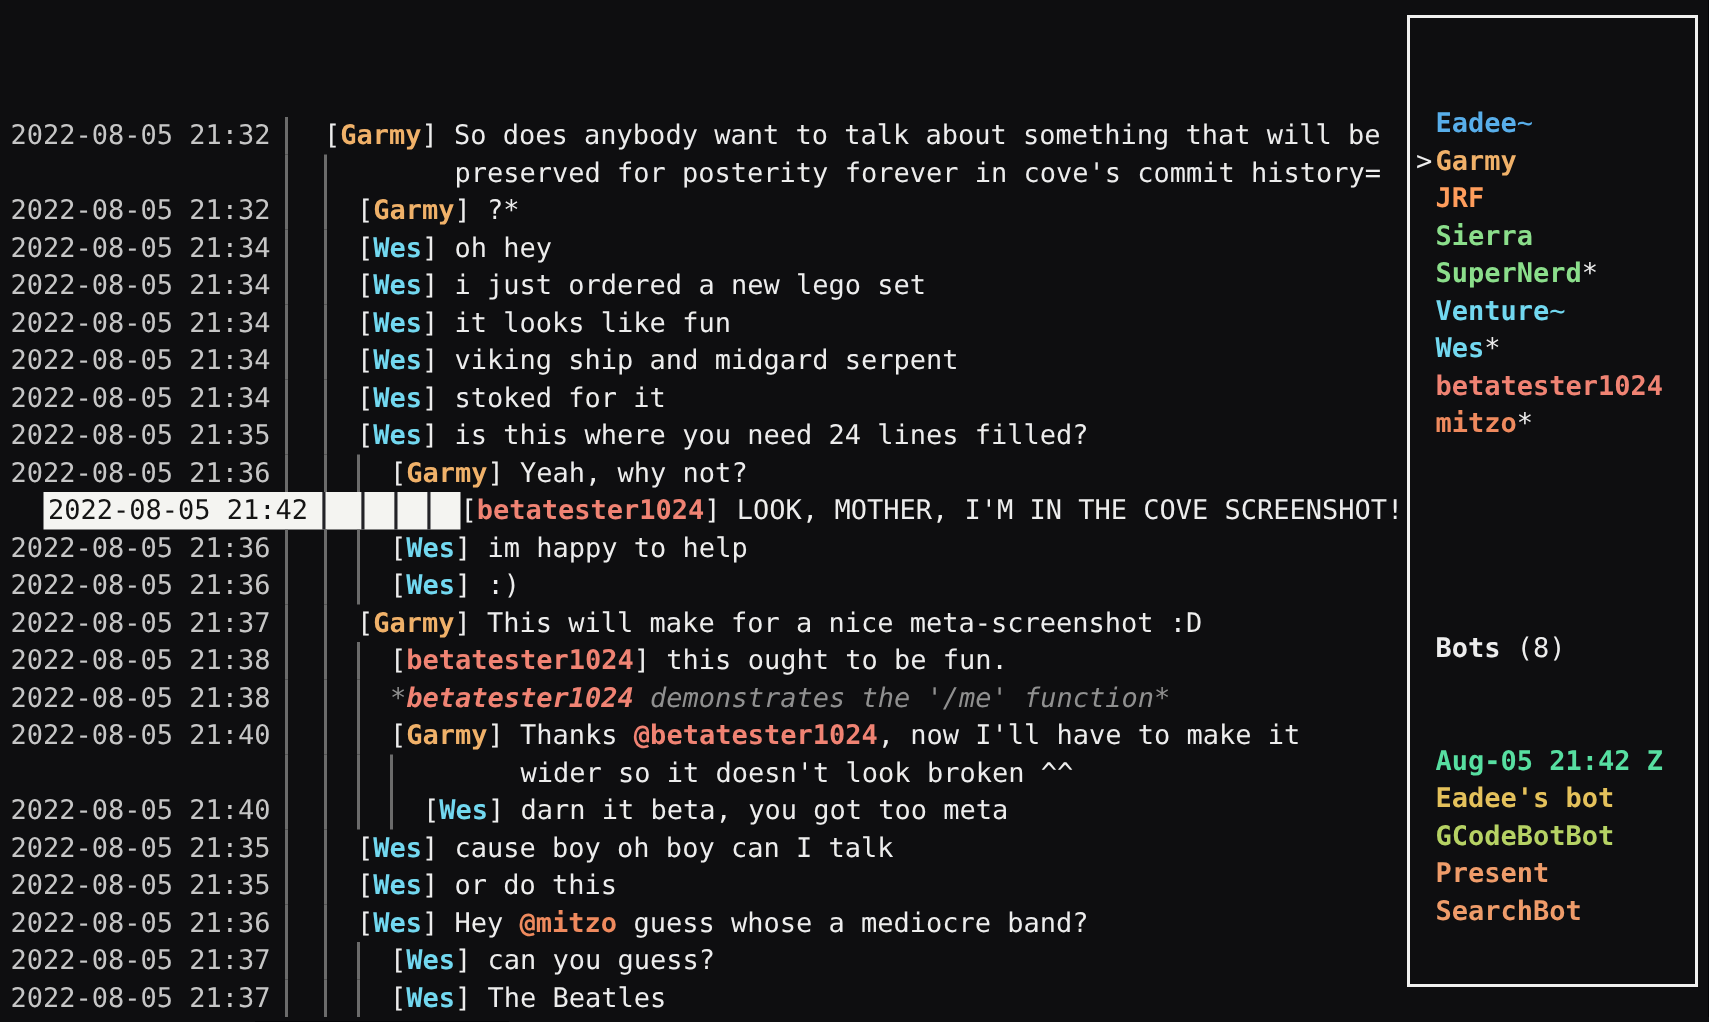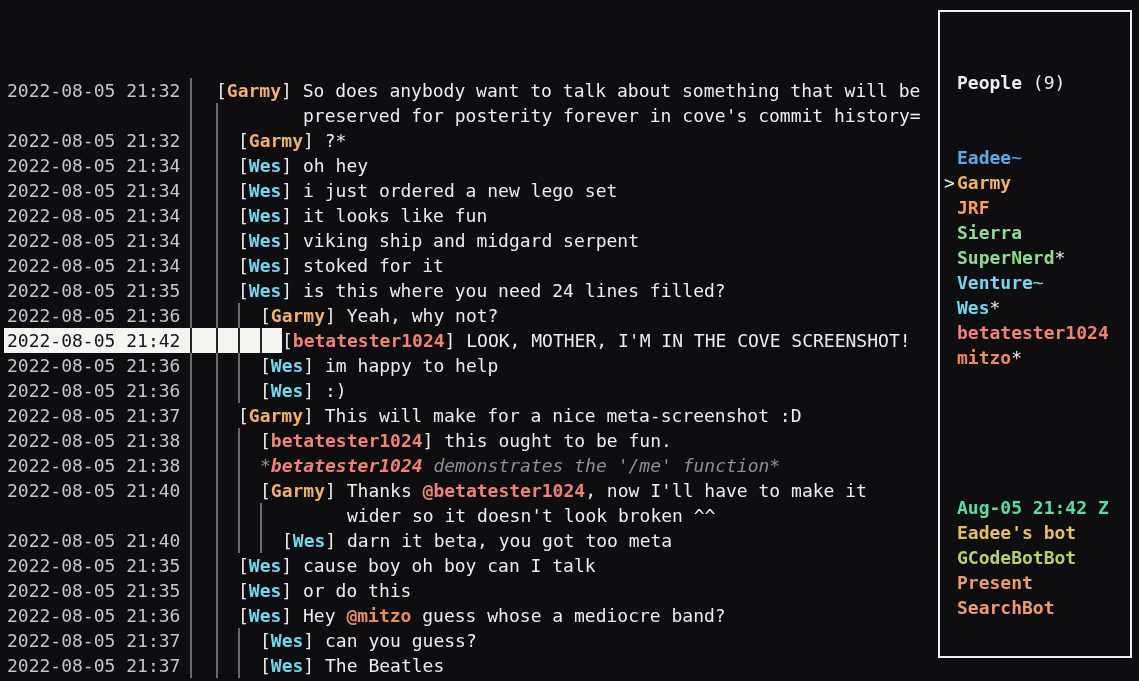--- a/index.html
+++ b/index.html
@@ -20,21 +20,21 @@
     line-height:46px;padding-left:13px;box-sizing:content-box;
   }
 
   
   .chat{position:absolute;left:4px;top:78px;width:1139px;}
   .chat-row{display:flex;height:25px;align-items:stretch;}
   .ts{flex:0 0 186px;box-sizing:border-box;padding-left:3px;color:var(--c-ts,#c2c2c2);}
   .gdiv{flex:0 0 26px;box-sizing:border-box;border-left:2px solid var(--c-line,#6b6b6b);}
   .guide{flex:0 0 22px;box-sizing:border-box;border-left:2px solid var(--c-line,#6b6b6b);}
   .msg{flex:0 0 auto;}
-  .hl .ts{background:var(--c-hlbg,#f4f4f1);color:var(--c-hlfg,#141414);}
+  .hl .ts{background:var(--c-hlbg,#f4f4f1);color:var(--c-hlfg,#141414);margin-left:25px;}
   .hl .gdiv,.hl .guide{background:var(--c-hlbg,#f4f4f1);border-left-color:var(--c-hlline,#232328);}
 
   
   .sidebar{
     position:absolute;left:938px;top:10px;width:194px;height:648px;
     box-sizing:border-box;border:2px solid var(--c-border,#f0f0f0);
     padding-top:8px;background:var(--c-bg,#0e0e10);
   }
   .sb-row{display:flex;height:25px;padding-left:4px;}
   .pfx{display:inline-block;flex:0 0 13px;}
@@ -42,19 +42,19 @@
 </style>
 </head>
 <body>
 
 <div class="stage">
 
 
   <div class="chat"><div class="chat-row"><span class="ts">2022-08-05 21:32</span><span class="gdiv"></span><span class="msg"><span style="color: rgb(237, 237, 237);">[</span><span class="b " style="color: rgb(240, 177, 105);">Garmy</span><span style="color: rgb(237, 237, 237);">] So does anybody want to talk about something that will be</span></span></div><div class="chat-row"><span class="ts"></span><span class="gdiv"></span><span class="guide"></span><span class="msg" style="margin-left: 65px;"><span style="color: rgb(237, 237, 237);">preserved for posterity forever in cove's commit history=</span></span></div><div class="chat-row"><span class="ts">2022-08-05 21:32</span><span class="gdiv"></span><span class="guide"></span><span class="msg"><span style="color: rgb(237, 237, 237);">[</span><span class="b " style="color: rgb(240, 177, 105);">Garmy</span><span style="color: rgb(237, 237, 237);">] ?*</span></span></div><div class="chat-row"><span class="ts">2022-08-05 21:34</span><span class="gdiv"></span><span class="guide"></span><span class="msg"><span style="color: rgb(237, 237, 237);">[</span><span class="b " style="color: rgb(114, 216, 240);">Wes</span><span style="color: rgb(237, 237, 237);">] oh hey</span></span></div><div class="chat-row"><span class="ts">2022-08-05 21:34</span><span class="gdiv"></span><span class="guide"></span><span class="msg"><span style="color: rgb(237, 237, 237);">[</span><span class="b " style="color: rgb(114, 216, 240);">Wes</span><span style="color: rgb(237, 237, 237);">] i just ordered a new lego set</span></span></div><div class="chat-row"><span class="ts">2022-08-05 21:34</span><span class="gdiv"></span><span class="guide"></span><span class="msg"><span style="color: rgb(237, 237, 237);">[</span><span class="b " style="color: rgb(114, 216, 240);">Wes</span><span style="color: rgb(237, 237, 237);">] it looks like fun</span></span></div><div class="chat-row"><span class="ts">2022-08-05 21:34</span><span class="gdiv"></span><span class="guide"></span><span class="msg"><span style="color: rgb(237, 237, 237);">[</span><span class="b " style="color: rgb(114, 216, 240);">Wes</span><span style="color: rgb(237, 237, 237);">] viking ship and midgard serpent</span></span></div><div class="chat-row"><span class="ts">2022-08-05 21:34</span><span class="gdiv"></span><span class="guide"></span><span class="msg"><span style="color: rgb(237, 237, 237);">[</span><span class="b " style="color: rgb(114, 216, 240);">Wes</span><span style="color: rgb(237, 237, 237);">] stoked for it</span></span></div><div class="chat-row"><span class="ts">2022-08-05 21:35</span><span class="gdiv"></span><span class="guide"></span><span class="msg"><span style="color: rgb(237, 237, 237);">[</span><span class="b " style="color: rgb(114, 216, 240);">Wes</span><span style="color: rgb(237, 237, 237);">] is this where you need 24 lines filled?</span></span></div><div class="chat-row"><span class="ts">2022-08-05 21:36</span><span class="gdiv"></span><span class="guide"></span><span class="guide"></span><span class="msg"><span style="color: rgb(237, 237, 237);">[</span><span class="b " style="color: rgb(240, 177, 105);">Garmy</span><span style="color: rgb(237, 237, 237);">] Yeah, why not?</span></span></div><div class="chat-row hl"><span class="ts">2022-08-05 21:42</span><span class="gdiv"></span><span class="guide"></span><span class="guide"></span><span class="guide"></span><span class="msg"><span style="color: rgb(237, 237, 237);">[</span><span class="b " style="color: rgb(240, 131, 115);">betatester1024</span><span style="color: rgb(237, 237, 237);">] LOOK, MOTHER, I'M IN THE COVE SCREENSHOT!</span></span></div><div class="chat-row"><span class="ts">2022-08-05 21:36</span><span class="gdiv"></span><span class="guide"></span><span class="guide"></span><span class="msg"><span style="color: rgb(237, 237, 237);">[</span><span class="b " style="color: rgb(114, 216, 240);">Wes</span><span style="color: rgb(237, 237, 237);">] im happy to help</span></span></div><div class="chat-row"><span class="ts">2022-08-05 21:36</span><span class="gdiv"></span><span class="guide"></span><span class="guide"></span><span class="msg"><span style="color: rgb(237, 237, 237);">[</span><span class="b " style="color: rgb(114, 216, 240);">Wes</span><span style="color: rgb(237, 237, 237);">] :)</span></span></div><div class="chat-row"><span class="ts">2022-08-05 21:37</span><span class="gdiv"></span><span class="guide"></span><span class="msg"><span style="color: rgb(237, 237, 237);">[</span><span class="b " style="color: rgb(240, 177, 105);">Garmy</span><span style="color: rgb(237, 237, 237);">] This will make for a nice meta-screenshot :D</span></span></div><div class="chat-row"><span class="ts">2022-08-05 21:38</span><span class="gdiv"></span><span class="guide"></span><span class="guide"></span><span class="msg"><span style="color: rgb(237, 237, 237);">[</span><span class="b " style="color: rgb(240, 131, 115);">betatester1024</span><span style="color: rgb(237, 237, 237);">] this ought to be fun.</span></span></div><div class="chat-row"><span class="ts">2022-08-05 21:38</span><span class="gdiv"></span><span class="guide"></span><span class="guide"></span><span class="msg"><span class="i" style="color: rgb(144, 144, 144);">*</span><span class="b i" style="color: rgb(240, 131, 115);">betatester1024</span><span class="i" style="color: rgb(144, 144, 144);"> demonstrates the '/me' function*</span></span></div><div class="chat-row"><span class="ts">2022-08-05 21:40</span><span class="gdiv"></span><span class="guide"></span><span class="guide"></span><span class="msg"><span style="color: rgb(237, 237, 237);">[</span><span class="b " style="color: rgb(240, 177, 105);">Garmy</span><span style="color: rgb(237, 237, 237);">] Thanks </span><span class="b " style="color: rgb(240, 131, 115);">@betatester1024</span><span style="color: rgb(237, 237, 237);">, now I'll have to make it</span></span></div><div class="chat-row"><span class="ts"></span><span class="gdiv"></span><span class="guide"></span><span class="guide"></span><span class="guide"></span><span class="msg" style="margin-left: 65px;"><span style="color: rgb(237, 237, 237);">wider so it doesn't look broken ^^</span></span></div><div class="chat-row"><span class="ts">2022-08-05 21:40</span><span class="gdiv"></span><span class="guide"></span><span class="guide"></span><span class="guide"></span><span class="msg"><span style="color: rgb(237, 237, 237);">[</span><span class="b " style="color: rgb(114, 216, 240);">Wes</span><span style="color: rgb(237, 237, 237);">] darn it beta, you got too meta</span></span></div><div class="chat-row"><span class="ts">2022-08-05 21:35</span><span class="gdiv"></span><span class="guide"></span><span class="msg"><span style="color: rgb(237, 237, 237);">[</span><span class="b " style="color: rgb(114, 216, 240);">Wes</span><span style="color: rgb(237, 237, 237);">] cause boy oh boy can I talk</span></span></div><div class="chat-row"><span class="ts">2022-08-05 21:35</span><span class="gdiv"></span><span class="guide"></span><span class="msg"><span style="color: rgb(237, 237, 237);">[</span><span class="b " style="color: rgb(114, 216, 240);">Wes</span><span style="color: rgb(237, 237, 237);">] or do this</span></span></div><div class="chat-row"><span class="ts">2022-08-05 21:36</span><span class="gdiv"></span><span class="guide"></span><span class="msg"><span style="color: rgb(237, 237, 237);">[</span><span class="b " style="color: rgb(114, 216, 240);">Wes</span><span style="color: rgb(237, 237, 237);">] Hey </span><span class="b " style="color: rgb(239, 138, 94);">@mitzo</span><span style="color: rgb(237, 237, 237);"> guess whose a mediocre band?</span></span></div><div class="chat-row"><span class="ts">2022-08-05 21:37</span><span class="gdiv"></span><span class="guide"></span><span class="guide"></span><span class="msg"><span style="color: rgb(237, 237, 237);">[</span><span class="b " style="color: rgb(114, 216, 240);">Wes</span><span style="color: rgb(237, 237, 237);">] can you guess?</span></span></div><div class="chat-row"><span class="ts">2022-08-05 21:37</span><span class="gdiv"></span><span class="guide"></span><span class="guide"></span><span class="msg"><span style="color: rgb(237, 237, 237);">[</span><span class="b " style="color: rgb(114, 216, 240);">Wes</span><span style="color: rgb(237, 237, 237);">] The Beatles</span></span></div></div>
 
   <div class="sidebar">
-    <div class="sb-row"><span class="pfx"></span><span class="b">People</span><span> (9)</span></div>
     <div><div class="sb-row"><span class="pfx"></span><span class="b" style="color: rgb(88, 174, 234);">Eadee</span><span style="color: rgb(88, 174, 234);">~</span></div><div class="sb-row"><span class="pfx">&gt;</span><span class="b" style="color: rgb(240, 177, 105);">Garmy</span></div><div class="sb-row"><span class="pfx"></span><span class="b" style="color: rgb(255, 157, 92);">JRF</span></div><div class="sb-row"><span class="pfx"></span><span class="b" style="color: rgb(139, 222, 139);">Sierra</span></div><div class="sb-row"><span class="pfx"></span><span class="b" style="color: rgb(139, 222, 139);">SuperNerd</span><span style="color: rgb(237, 237, 237);">*</span></div><div class="sb-row"><span class="pfx"></span><span class="b" style="color: rgb(114, 216, 240);">Venture</span><span style="color: rgb(114, 216, 240);">~</span></div><div class="sb-row"><span class="pfx"></span><span class="b" style="color: rgb(114, 216, 240);">Wes</span><span style="color: rgb(237, 237, 237);">*</span></div><div class="sb-row"><span class="pfx"></span><span class="b" style="color: rgb(240, 131, 115);">betatester1024</span></div><div class="sb-row"><span class="pfx"></span><span class="b" style="color: rgb(239, 138, 94);">mitzo</span><span style="color: rgb(237, 237, 237);">*</span></div></div>
     <div class="sb-gap"></div>
+    <div class="sb-row"><span class="pfx"></span><span class="b">Bots</span><span> (8)</span></div>
     <div><div class="sb-row"><span class="pfx"></span><span class="b" style="color: rgb(87, 223, 161);">Aug-05 21:42 Z</span></div><div class="sb-row"><span class="pfx"></span><span class="b" style="color: rgb(228, 193, 91);">Eadee's bot</span></div><div class="sb-row"><span class="pfx"></span><span class="b" style="color: rgb(182, 210, 100);">GCodeBotBot</span></div><div class="sb-row"><span class="pfx"></span><span class="b" style="color: rgb(239, 156, 106);">Present</span></div><div class="sb-row"><span class="pfx"></span><span class="b" style="color: rgb(239, 156, 106);">SearchBot</span></div></div>
   </div>
 
 </div>
 
 </body></html>

